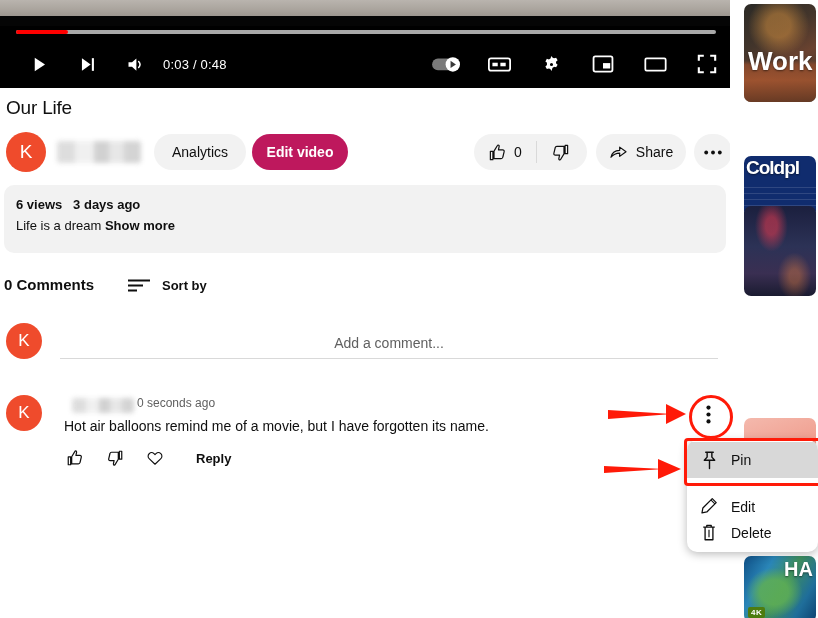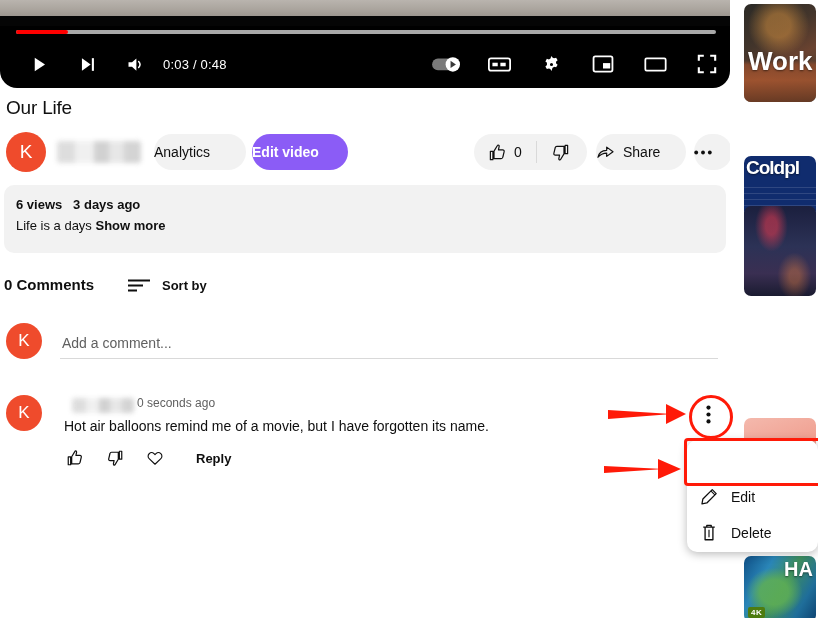--- a/index.html
+++ b/index.html
@@ -9,21 +9,21 @@
     font-family:"Liberation Sans", sans-serif;
     color:#0f0f0f;
     position:relative;
   }
   .page{position:relative;width:818px;height:618px;overflow:hidden;}
 
   
   .main-col{position:absolute;left:0;top:0;width:730px;height:618px;background:#fff;}
 
   
-  .player{position:absolute;left:0;top:0;width:730px;height:88px;background:#000;border-radius:17px;}
+  .player{position:absolute;left:0;top:0;width:730px;height:88px;background:#000;}
   .player-topstrip{position:absolute;left:0;top:0;width:730px;height:16px;
     background:linear-gradient(180deg,#b9b4ae 0%,#aaa49d 60%,#9c968f 100%);}
   .player-darkband{position:absolute;left:0;top:16px;width:730px;height:10px;background:#050505;}
   .progress-wrap{position:absolute;left:16px;top:30px;width:700px;height:4px;background:#a8a8a8;border-radius:2px;}
   .progress-fill{position:absolute;left:0;top:0;height:4px;width:52px;background:#ff0000;border-radius:2px;}
   .controls{position:absolute;left:0;top:40px;width:730px;height:48px;}
   .ctl{position:absolute;top:0;height:48px;display:flex;align-items:center;justify-content:center;cursor:pointer;}
   .ctl svg{display:block;}
   .time{position:absolute;top:0;height:48px;display:flex;align-items:center;
     color:#ffffff;font-size:13px;letter-spacing:.2px;}
@@ -33,44 +33,44 @@
 
   
   .owner-row{position:absolute;left:6px;top:131px;width:718px;height:42px;}
   .avatar{width:40px;height:40px;border-radius:50%;background:#ef4b2c;color:#fff;
      display:flex;align-items:center;justify-content:center;font-size:19px;font-weight:400;}
   .avatar.small{width:36px;height:36px;font-size:17px;}
   .blur-name{border-radius:3px;
      background:
        linear-gradient(90deg,#dcdcdc 0 22%,#f0f0f0 22% 44%,#cfcfcf 44% 62%,#e6e6e6 62% 80%,#d2d2d2 80% 100%);
      filter:blur(2.4px);opacity:.95;}
-  .pill{border-radius:18px;background:#f2f2f2;display:flex;align-items:center;justify-content:flex-start;
+  .pill{border-radius:18px;background:#f2f2f2;display:flex;align-items:center;justify-content:center;
      font-size:14px;font-weight:bold;color:#0f0f0f;cursor:pointer;}
-  .pill.blue{background:#8b5cf6;color:#fff;}
+  .pill.blue{background:#be185d;color:#fff;}
   .pill.plain{font-weight:normal;}
   .likebar{position:absolute;height:36px;border-radius:18px;background:#f2f2f2;display:flex;align-items:center;}
   .likebar .seg{display:flex;align-items:center;height:36px;padding:0 14px;cursor:pointer;gap:7px;font-size:14px;}
   .vdiv{width:1px;height:22px;background:#d9d9d9;}
 
   
   .desc{position:absolute;left:4px;top:185px;width:722px;height:68px;background:#f2f2f2;border-radius:10px;}
   .desc-line1{position:absolute;left:12px;top:12px;font-size:13px;font-weight:bold;color:#0f0f0f;}
   .desc-line2{position:absolute;left:12px;top:33px;font-size:13px;color:#0f0f0f;}
   .desc-line2 b{font-weight:bold;}
 
   
   .cm-count{position:absolute;left:4px;top:276px;font-size:15px;font-weight:bold;color:#0f0f0f;}
   .sortby{position:absolute;left:128px;top:274px;height:22px;display:flex;align-items:center;gap:12px;cursor:pointer;}
   .sortby .lbl{font-size:13px;font-weight:bold;color:#0f0f0f;}
 
   
   .addcm{position:absolute;left:6px;top:323px;width:716px;height:42px;}
   .addcm-input{position:absolute;left:54px;top:5px;width:654px;height:28px;
     border:0;border-bottom:1px solid #d9d9d9;background:transparent;outline:none;
-    font-family:"Liberation Sans", sans-serif;font-size:14px;color:#0f0f0f;}
+    font-family:"Liberation Sans", sans-serif;font-size:14px;color:#0f0f0f;text-align:center;}
   .addcm-input::placeholder{color:#606060;}
 
   
   .comment{position:absolute;left:6px;top:395px;width:716px;height:90px;}
   .cm-author-blur{position:absolute;left:66px;top:3px;width:62px;height:15px;}
   .cm-time{position:absolute;left:131px;top:1px;font-size:12px;color:#606060;}
   .cm-text{position:absolute;left:58px;top:23px;font-size:14px;color:#0f0f0f;}
   .cm-actions{position:absolute;left:58px;top:50px;height:26px;display:flex;align-items:center;gap:18px;}
   .cm-actions .act{display:flex;align-items:center;justify-content:center;cursor:pointer;width:22px;height:22px;}
   .cm-reply{font-size:13px;font-weight:bold;color:#0f0f0f;margin-left:12px;cursor:pointer;}
@@ -233,21 +233,21 @@
       </div>
     </div>
 
     <div class="desc">
       <div class="desc-line1">
         <span>6 views</span>
         &nbsp;
         <span>3 days ago</span>
       </div>
       <div class="desc-line2">
-        <span>Life is a days</span>
+        <span>Life is a dream</span>
         <b>Show more</b>
       </div>
     </div>
 
     <div class="cm-count">0 Comments</div>
     <div class="sortby">
       <svg width="22" height="14" viewBox="0 0 22 14">
         <rect x="0" y="1.5" width="22" height="2" fill="#0f0f0f"></rect>
         <rect x="0" y="6.5" width="15" height="2" fill="#0f0f0f"></rect>
         <rect x="0" y="11.5" width="9" height="2" fill="#0f0f0f"></rect>
@@ -329,22 +329,30 @@
     <div class="thumb" style="top:556px;height:66px;">
       <div class="inner" style="background:linear-gradient(120deg,#0f4f86 0%,#2a86b8 28%,#3f8f5e 52%,#1f6e9a 78%,#0d4270 100%);"></div>
       <div class="inner" style="background:radial-gradient(ellipse at 42% 55%, rgba(95,175,85,.85) 0 24%, transparent 48%);"></div>
       <div class="cap" style="left:40px;top:2px;font-size:20px;">HA</div>
       <div class="badge4k">4K</div>
     </div>
   </div>
 
   <div class="menu">
 
-
-    <div class="menu-item" style="top:39px;">
+    <div class="menu-item hl" style="top:2px;">
+      <span class="mi-icon">
+        <svg width="17" height="19" viewBox="0 0 18 20">
+          <path d="M5 1.2h8M6.5 1.2v5.2l-3 3.4h11l-3-3.4V1.2M9 10v8.6" fill="none" stroke="#0f0f0f" stroke-width="1.5" stroke-linecap="round" stroke-linejoin="round"></path>
+        </svg>
+      </span>
+      <span class="mi-label">Pin</span>
+    </div>
+
+    <div class="menu-item" style="top:39px;align-items:flex-end;">
       <span class="mi-icon">
         <svg width="18" height="18" viewBox="0 0 20 20">
           <path d="M13.6 1.8l4.4 4.4-10.4 10.4-5.4 1 1-5.4z" fill="none" stroke="#0f0f0f" stroke-width="1.4" stroke-linejoin="round"></path>
           <path d="M12.1 3.3l4.4 4.4" stroke="#0f0f0f" stroke-width="1.2"></path>
         </svg>
       </span>
       <span class="mi-label">Edit</span>
     </div>
 
     <div class="menu-item" style="top:75px;text-align:right;">

